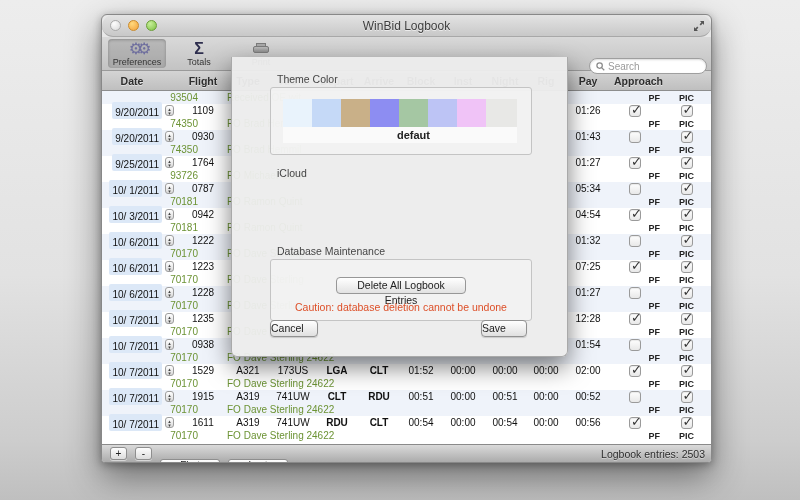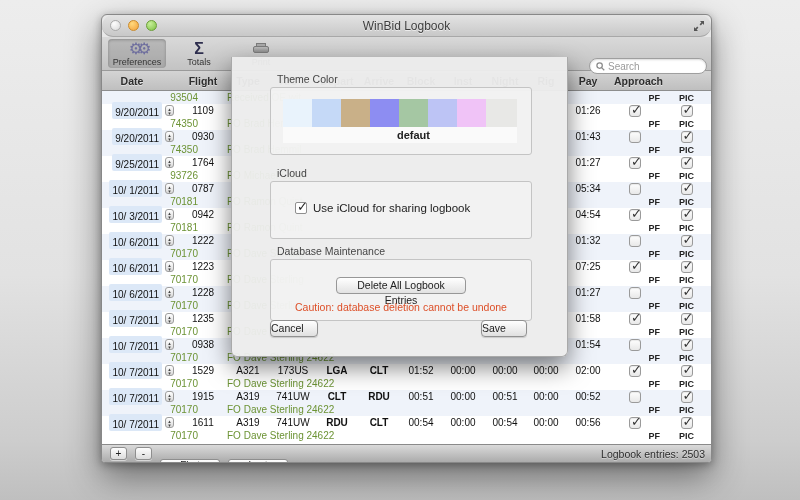--- a/index.html
+++ b/index.html
@@ -451,21 +451,21 @@
           </div>
           <div class="cell">1235</div>
           <div class="cell"></div>
           <div class="cell"></div>
           <div class="cell bold"></div>
           <div class="cell bold"></div>
           <div class="cell"></div>
           <div class="cell"></div>
           <div class="cell"></div>
           <div class="cell"></div>
-          <div class="cell">01:58</div>
+          <div class="cell">12:28</div>
           <div>
             <div class="cb on"></div>
           </div>
           <div>
             <div class="cb on"></div>
           </div>
         </div>
         <div class="line2">
           <div class="crewnum">70170</div>
           <div class="crewname">FO Dave Sterling</div>
@@ -624,26 +624,20 @@
           <div class="swatch" style="background: rgb(165, 199, 163);"></div>
           <div class="swatch" style="background: rgb(189, 196, 245);"></div>
           <div class="swatch" style="background: rgb(240, 195, 247);"></div>
         </div>
       <div class="defaultbar">
         <span>defaut</span>
       </div>
     </div>
 
     <div class="seclabel" style="top:110px">iCloud</div>
-    <div class="groupbox" style="top:124px; height:58px">
-      <div class="icrow">
-        <div class="icb on"></div>
-        <div class="iclabel">Use iCloud for sharing logbook</div>
-      </div>
-    </div>
 
     <div class="seclabel" style="top:188px">Database Maintenance</div>
     <div class="groupbox" style="top:202px; height:62px">
       <button class="delbtn">Delete All Logbook Entries</button>
       <div class="caution">Caution: database deletion cannot be undone</div>
     </div>
 
     <button class="dlgbtn cancel">Cancel</button>
     <button class="dlgbtn save">Save</button>
   </div>

